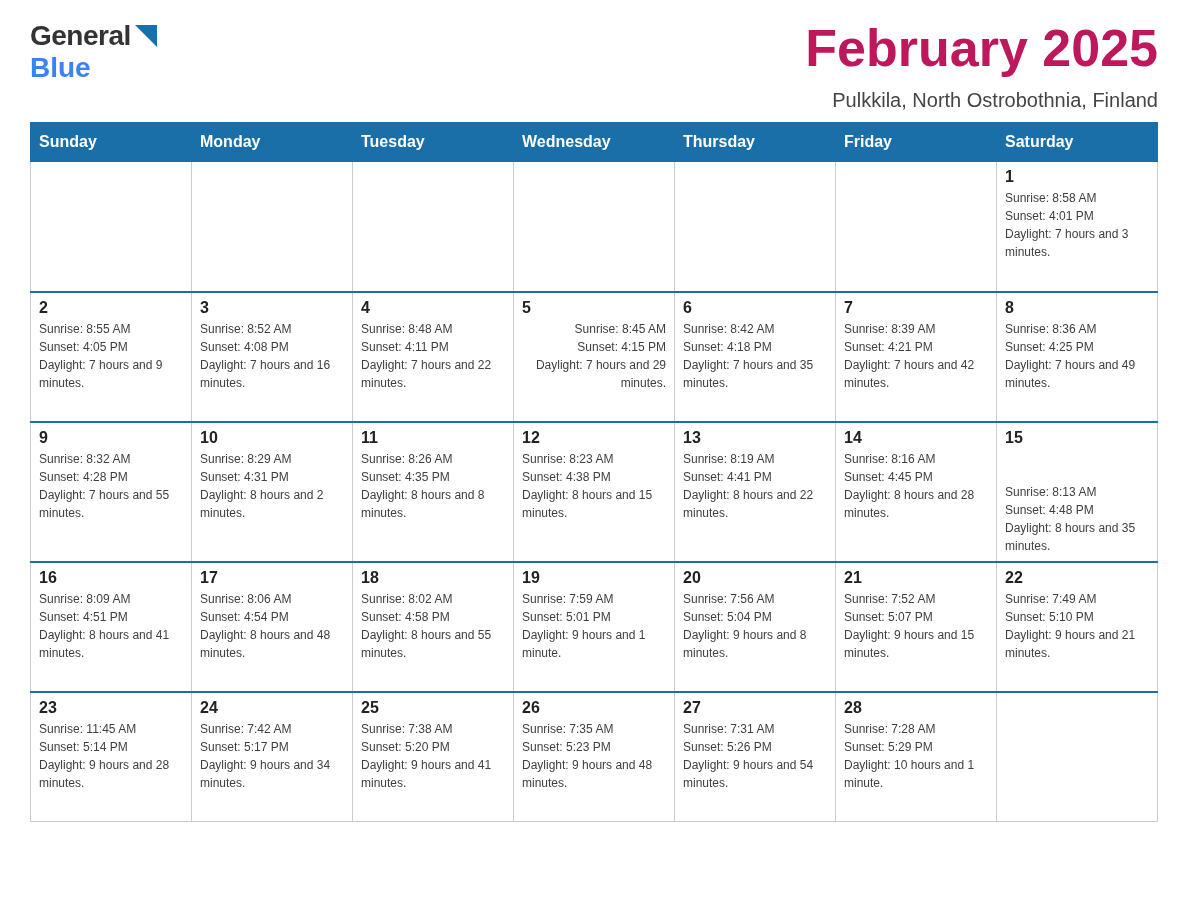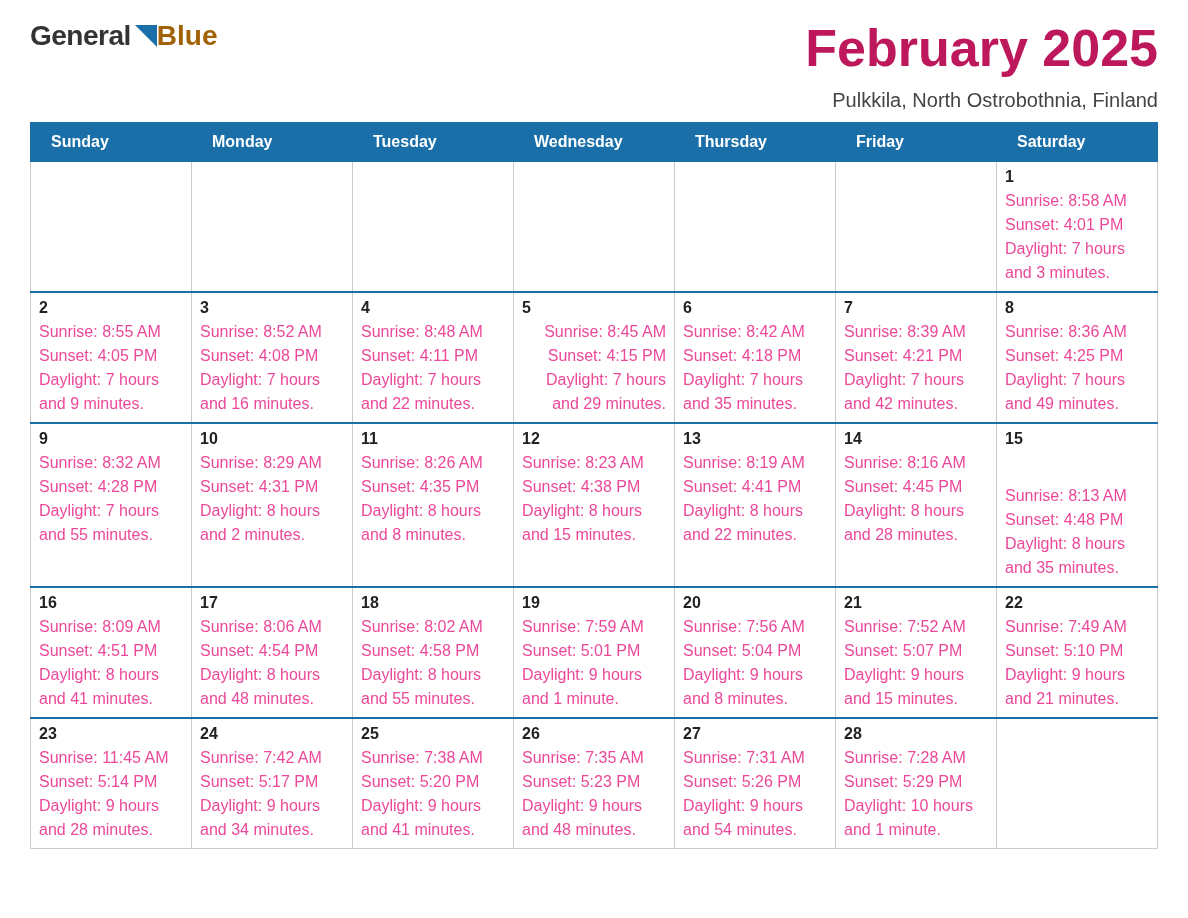--- a/index.html
+++ b/index.html
@@ -11,32 +11,33 @@
       min-height: 918px;
     }
     .header {
       display: flex;
       justify-content: space-between;
       align-items: flex-start;
       margin-bottom: 10px;
     }
     .logo {
       display: flex;
+      flex-direction: column;
       align-items: flex-start;
     }
     .logo-general {
       font-size: 28px;
       font-weight: bold;
       color: #333;
       letter-spacing: -0.5px;
     }
     .logo-blue {
       font-size: 28px;
       font-weight: bold;
-      color: #a16207;
+      color: #3b82f6;
       display: flex;
       align-items: center;
     }
     .title-block {
       text-align: right;
     }
     .calendar-title {
       font-size: 52px;
       font-weight: bold;
       color: #be185d;
@@ -50,21 +51,21 @@
     .calendar {
       width: 100%;
       border-collapse: collapse;
       margin-top: 10px;
     }
     .calendar th {
       background-color: #1a6fa8;
       color: #fff;
       font-size: 16px;
       font-weight: bold;
-      padding: 10px 20px;
+      padding: 10px 8px;
       text-align: left;
       border: 1px solid #1a6fa8;
     }
     .calendar td {
       vertical-align: top;
       border: 1px solid #ccc;
       padding: 6px 8px;
       width: 14.28%;
       min-height: 110px;
       height: 130px;
@@ -72,22 +73,22 @@
     .calendar td.empty {
       background: #fff;
     }
     .day-number {
       font-size: 16px;
       font-weight: bold;
       color: #222;
       margin-bottom: 3px;
     }
     .day-info {
-      font-size: 16px;
-      color: #ec4899;
+      font-size: 12px;
+      color: #404040;
       line-height: 1.5;
     }
     .row-divider td {
       border-top: 2px solid #1a6fa8;
     }
   </style>
 </head>
 <body>
 
 <div class="header">

